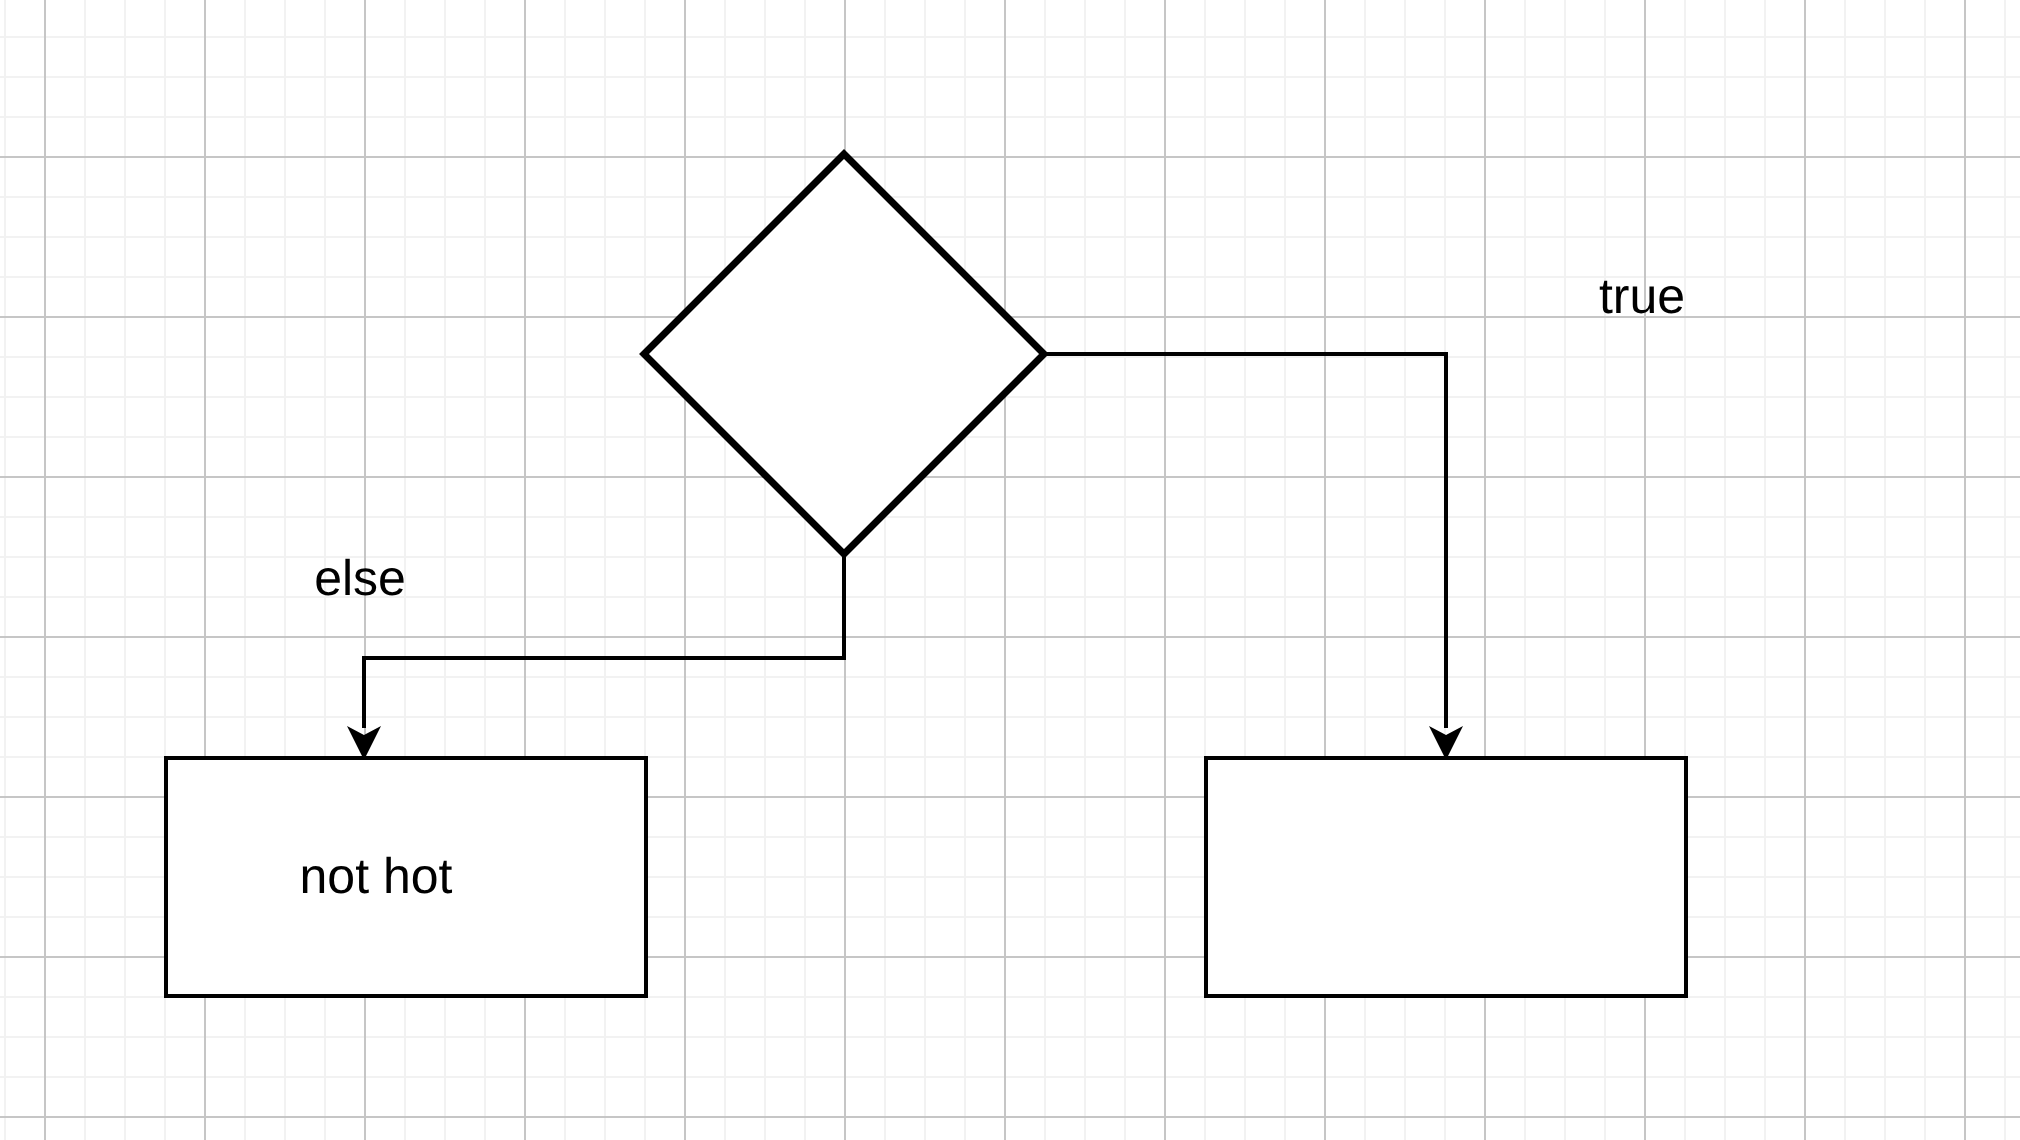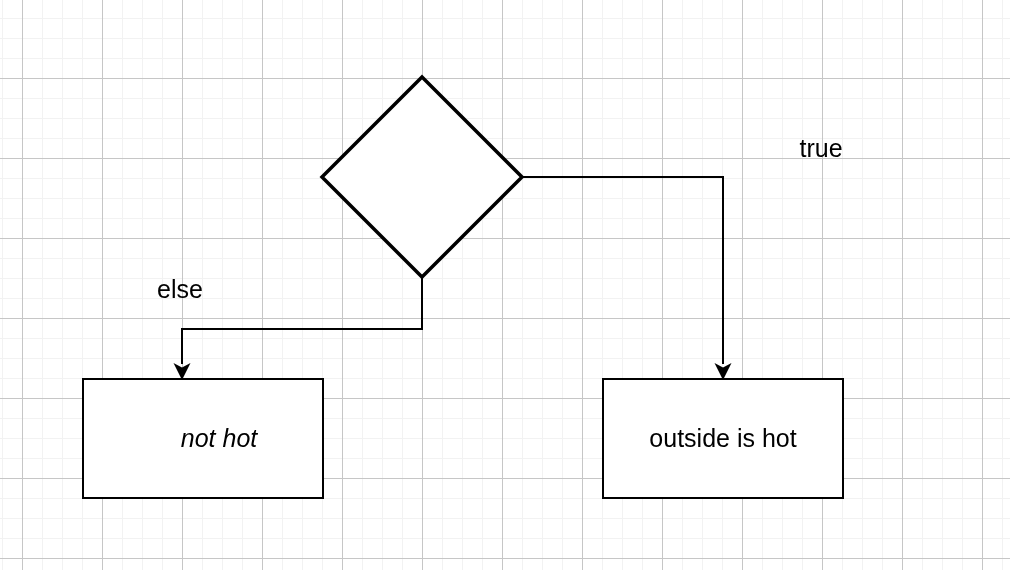--- a/index.html
+++ b/index.html
@@ -46,21 +46,21 @@
     transform: translate(-50%, -50%);
     font-size: 25px;
     line-height: 1.1;
     color: #000000;
     white-space: nowrap;
     text-align: center;
   }
   .lbl-decision { left: 422px; top: 179px; }
   .lbl-true     { left: 821px; top: 149px; }
   .lbl-else     { left: 180px; top: 290px; }
-  .lbl-nothot   { left: 219px; top: 439px; font-style: italic; }
+  .lbl-nothot   { left: 188px; top: 439px; }
   .lbl-outside  { left: 723px; top: 439px; }
 </style>
 </head>
 <body>
 
 <div class="canvas">
 
   <svg class="diagram-svg" width="1010" height="570" viewBox="0 0 1010 570">
 
     <path class="edge" d="M 522 177 H 723 V 364"></path>
@@ -75,15 +75,14 @@
     <rect class="shape box" x="603" y="379" width="240" height="119"></rect>
   </svg>
 
 
   <div class="label lbl-true">true</div>
 
   <div class="label lbl-else">else</div>
 
   <div class="label lbl-nothot">not hot</div>
 
-  <div class="label lbl-outside">outside is hot</div>
 
 </div>
 
 </body></html>

